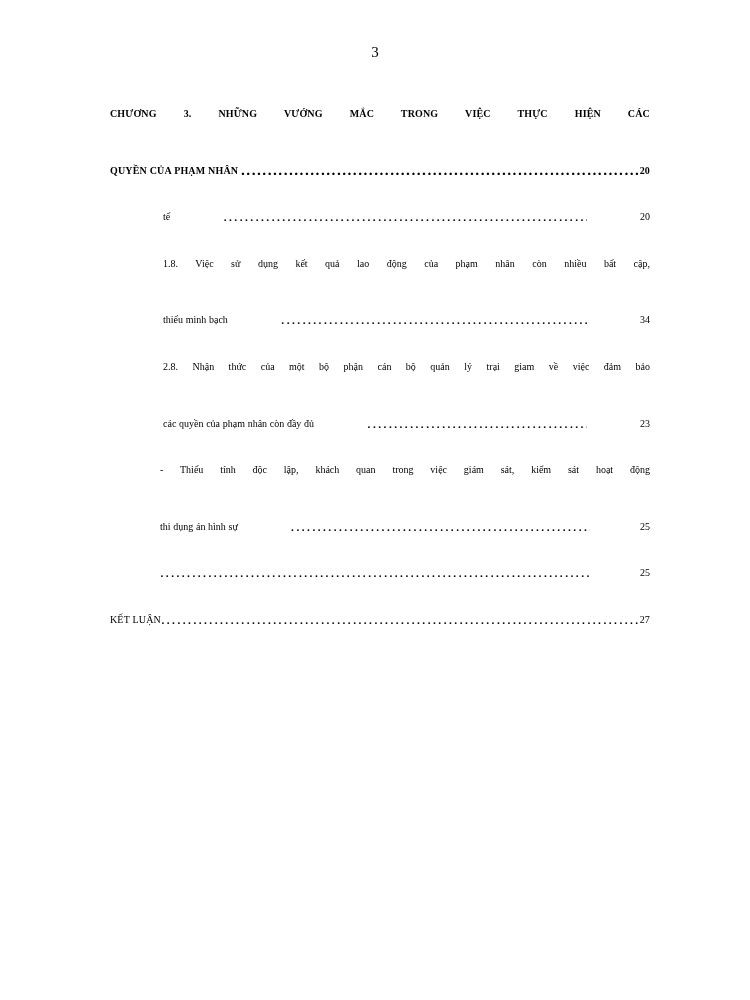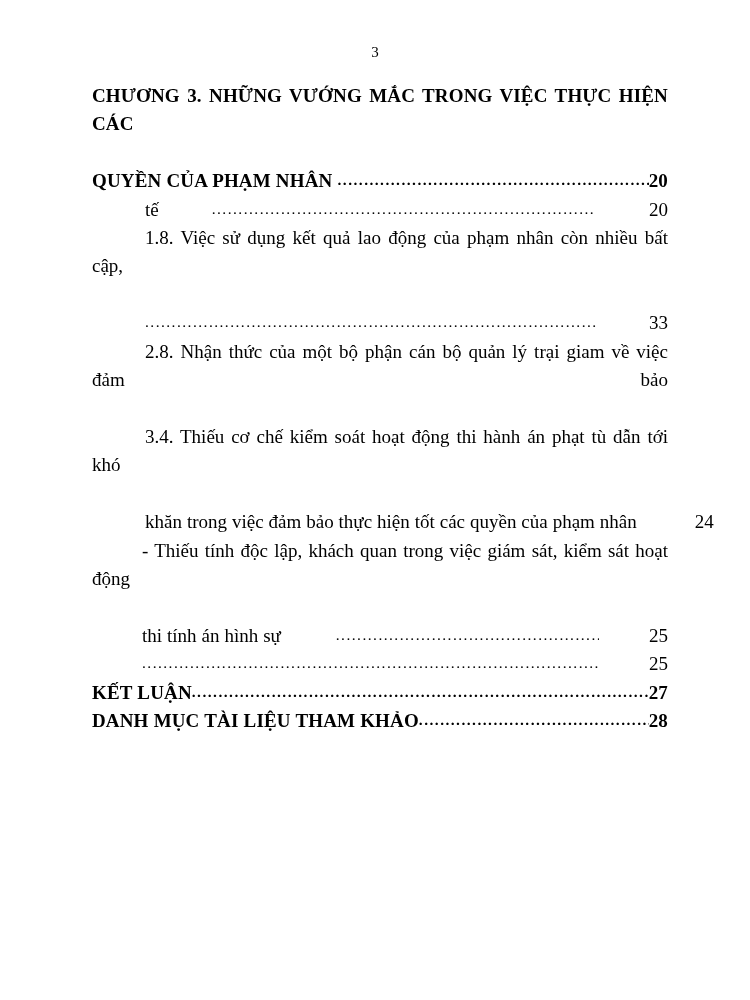--- a/index.html
+++ b/index.html
@@ -37,44 +37,44 @@
 
   .toc {
     position: absolute;
     left: 92px;
     top: 82px;
     width: 576px;
   }
 
   
   .toc-entry {
-    margin: 0;
+    margin: 18px;
     padding: 0;
-    font-size: 19px;
+    font-size: 10px;
     line-height: 28.4px;
     text-align: justify;
     text-justify: inter-word;
     word-spacing: 0.2px;
   }
 
   .toc-entry.level-chapter {
     font-weight: bold;
     letter-spacing: 0.15px;
   }
 
   .toc-entry.level-section {
     text-indent: 53px;
   }
 
   .toc-entry.level-dash {
     text-indent: 50px;
   }
 
   .toc-entry.level-back {
-    font-weight: bold;
+    font-weight: normal;
     letter-spacing: 0.15px;
   }
 
   
   .tail {
     display: flex;
     align-items: center;
     width: 100%;
   }
   .tail .tail-text {
@@ -128,58 +128,49 @@
       <div class="toc-entry level-section">
         <div class="tail">
           <span class="tail-text">tế</span>
           <span class="leader"></span>
           <span class="pageno">20</span>
         </div>
       </div>
       <div class="toc-entry level-section">
         <span class="body-text">1.8. Việc sử dụng kết quả lao động của phạm nhân còn nhiều bất cập,</span>
         <div class="tail">
+          <span class="tail-text">thiếu minh bạch</span>
           <span class="leader"></span>
-          <span class="pageno">33</span>
+          <span class="pageno">34</span>
         </div>
       </div>
       <div class="toc-entry level-section">
         <span class="body-text">2.8. Nhận thức của một bộ phận cán bộ quản lý trại giam về việc đảm bảo</span>
-      </div>
-      <div class="toc-entry level-section">
-        <span class="body-text">3.4. Thiếu cơ chế kiểm soát hoạt động thi hành án phạt tù dẫn tới khó</span>
         <div class="tail">
-          <span class="tail-text">khăn trong việc đảm bảo thực hiện tốt các quyền của phạm nhân </span>
+          <span class="tail-text">các quyền của phạm nhân còn đầy đủ</span>
           <span class="leader"></span>
-          <span class="pageno">24</span>
+          <span class="pageno">23</span>
         </div>
       </div>
       <div class="toc-entry level-dash">
         <span class="body-text">- Thiếu tính độc lập, khách quan trong việc giám sát, kiểm sát hoạt động</span>
         <div class="tail">
-          <span class="tail-text">thi tính án hình sự </span>
+          <span class="tail-text">thi dụng án hình sự </span>
           <span class="leader"></span>
           <span class="pageno">25</span>
         </div>
       </div>
       <div class="toc-entry level-dash">
         <div class="tail">
           <span class="leader"></span>
           <span class="pageno">25</span>
         </div>
       </div>
       <div class="toc-entry level-back">
         <div class="tail">
           <span class="tail-text">KẾT LUẬN</span>
           <span class="leader"></span>
           <span class="pageno">27</span>
         </div>
       </div>
-      <div class="toc-entry level-back">
-        <div class="tail">
-          <span class="tail-text">DANH MỤC TÀI LIỆU THAM KHẢO</span>
-          <span class="leader"></span>
-          <span class="pageno">28</span>
-        </div>
-      </div>
     </div>
 
 </div>
 
 </body></html>

